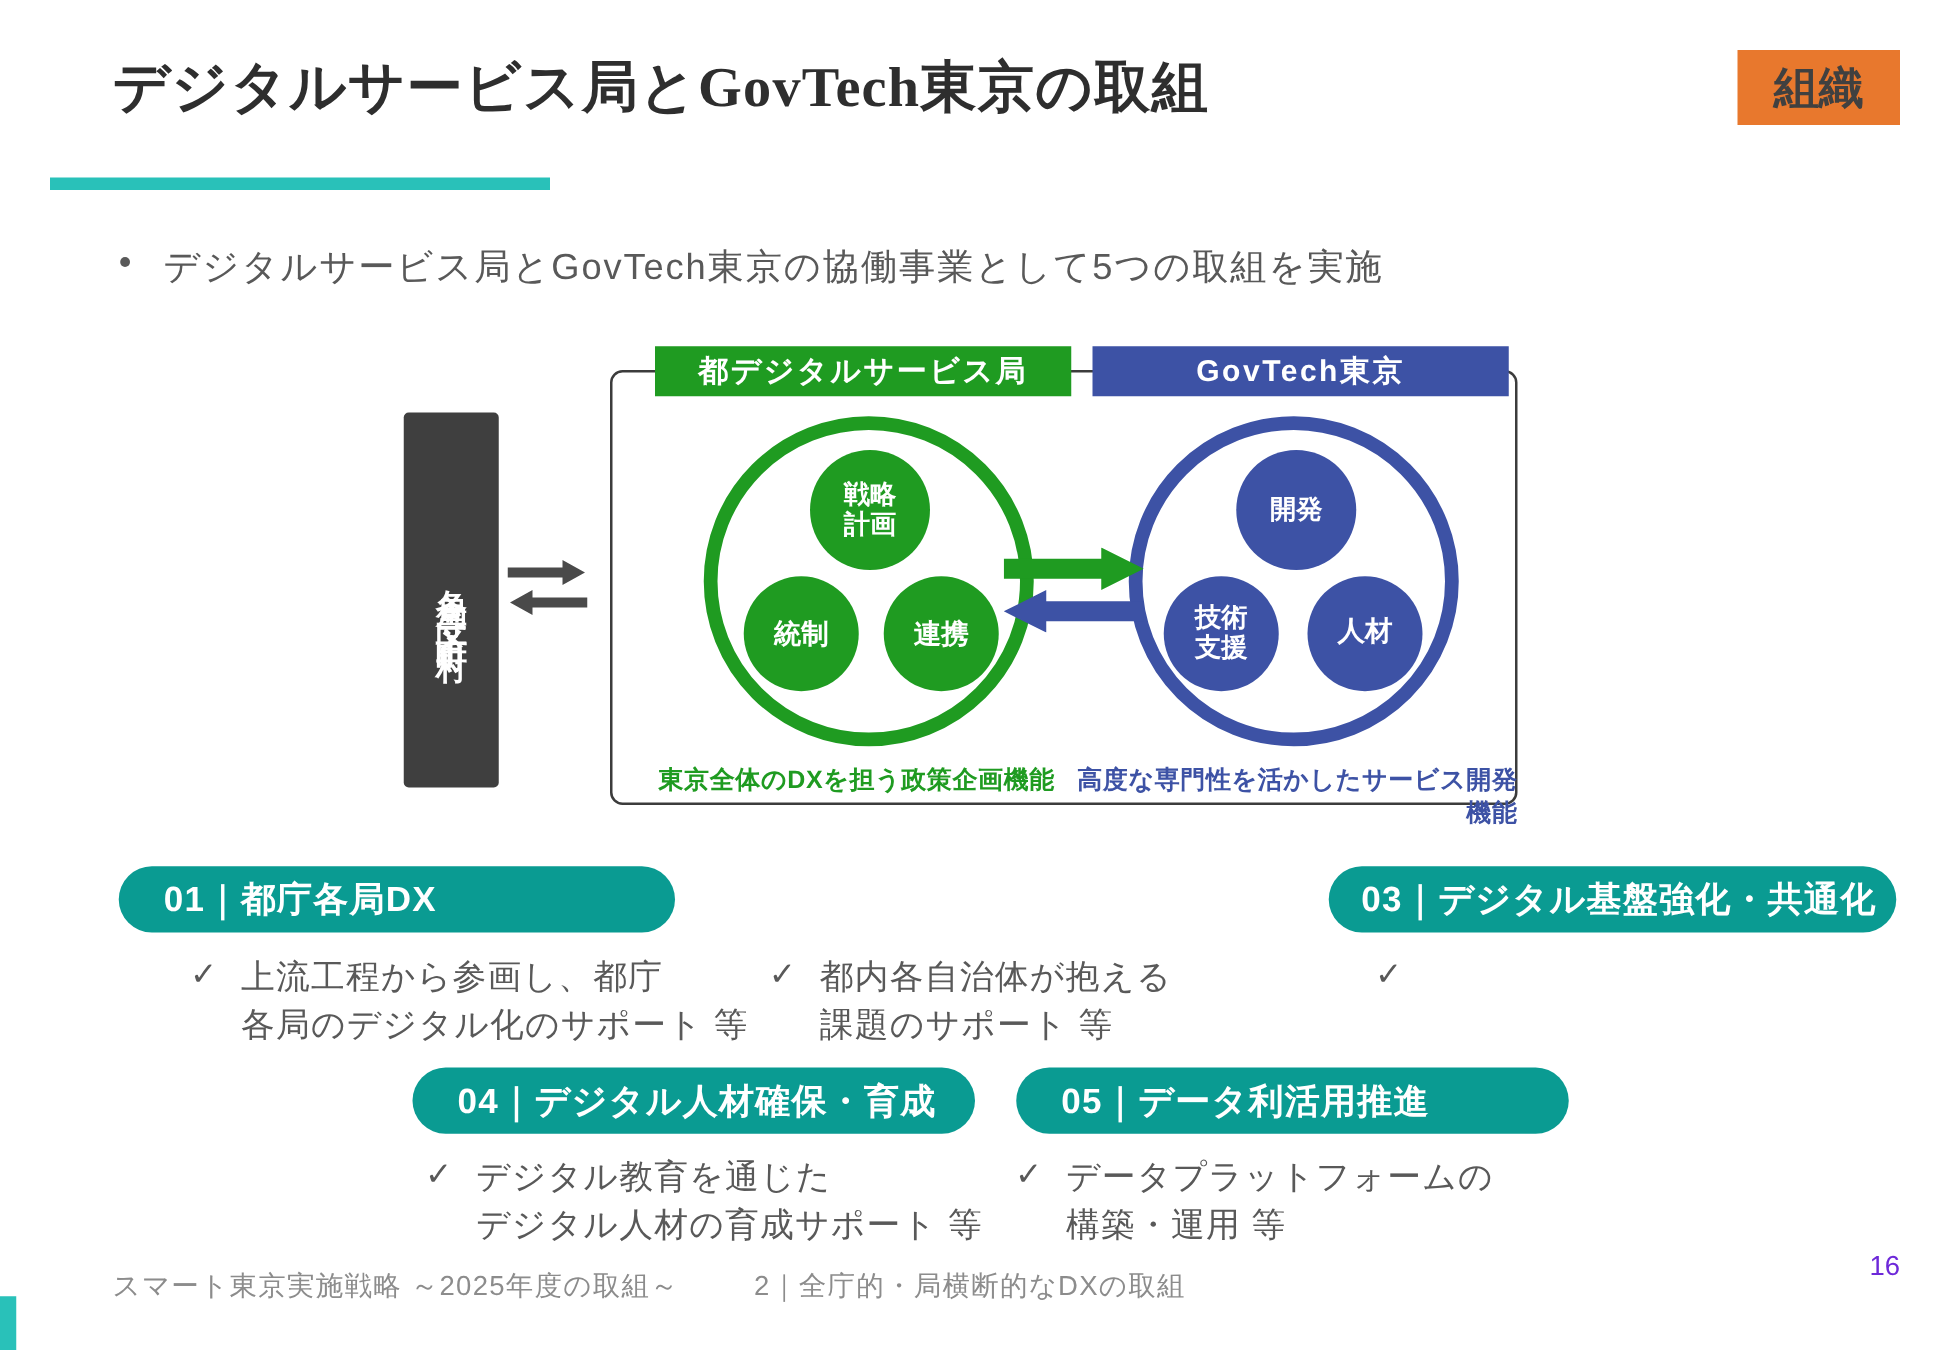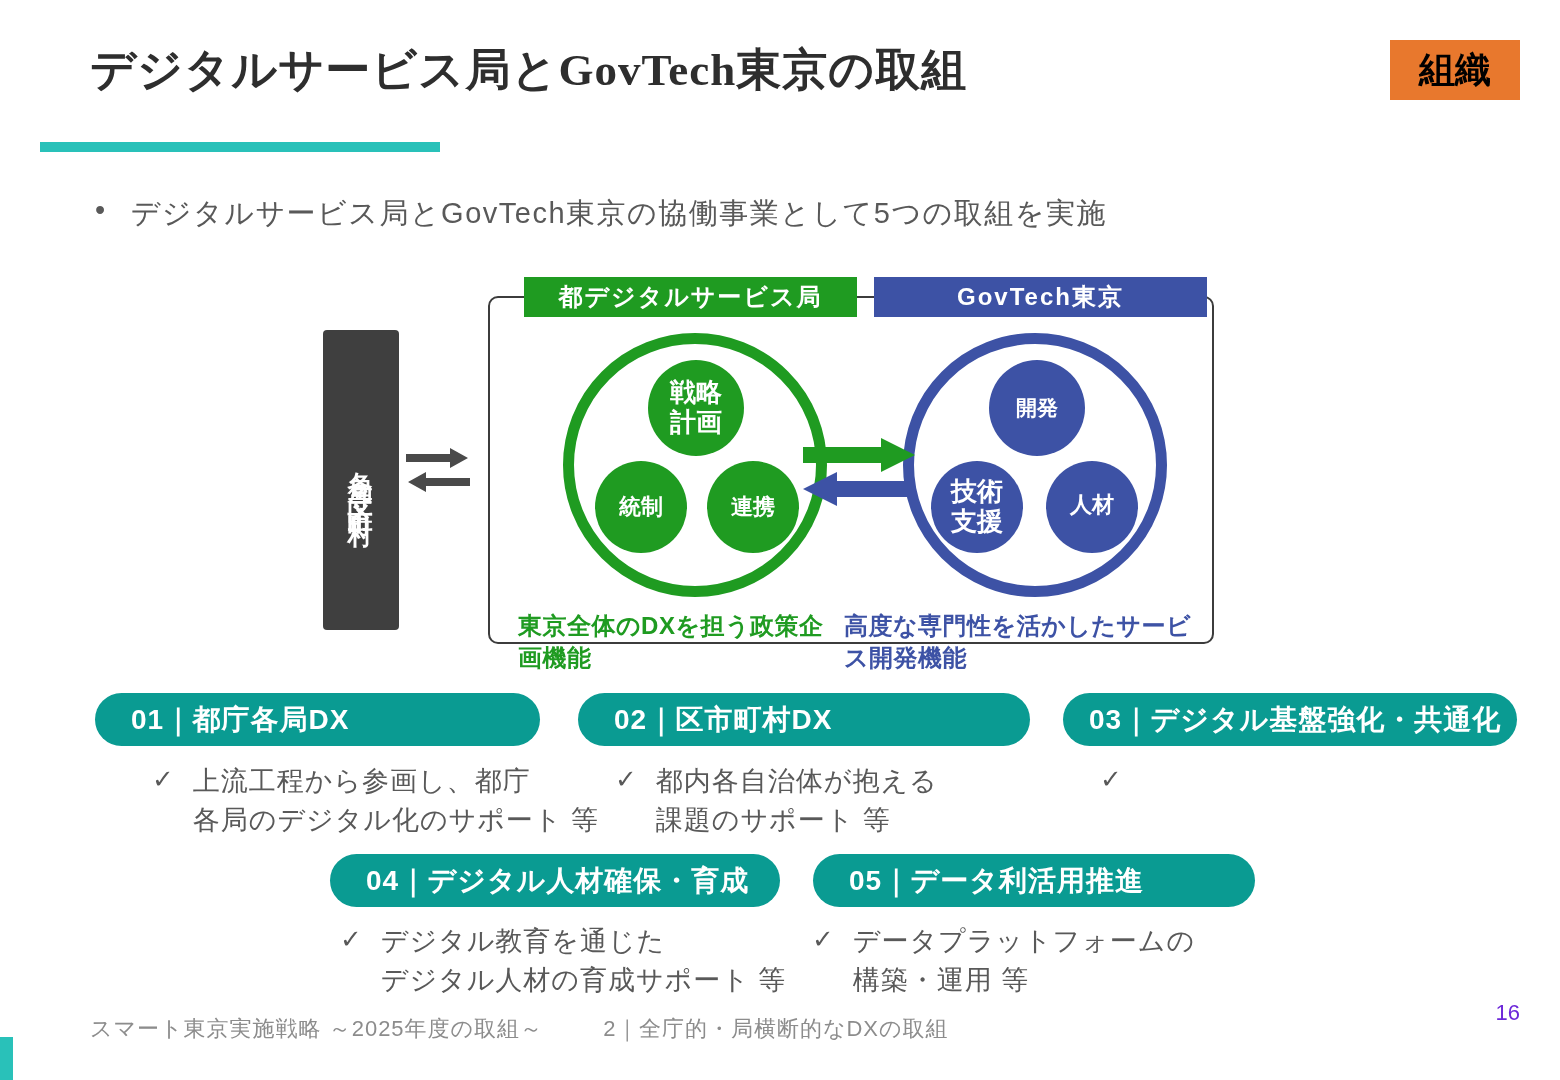--- a/index.html
+++ b/index.html
@@ -5,21 +5,21 @@
   :root{
     --green:#1F9B21; --blue:#3D52A5; --teal:#0A9B92; --teal-bright:#29C1B9;
     --orange:#E8782D; --dark:#3F3F3F; --text-gray:#595959;
   }
   *{margin:0;padding:0;box-sizing:border-box;}
   body{font-family:"Liberation Sans","DejaVu Sans",sans-serif;background:#fff;}
   .slide{position:relative;width:1560px;height:1080px;background:#fff;overflow:hidden;}
 
   .title{position:absolute;left:90px;top:40px;font-size:45px;font-weight:700;color:#2e2e2e;letter-spacing:1px;font-family:Liberation Serif, serif;}
   .badge{position:absolute;left:1390px;top:40px;width:130px;height:60px;background:var(--orange);
-         color:#000000;font-size:36px;font-weight:700;display:flex;align-items:center;justify-content:center;}
+         color:#404040;font-size:36px;font-weight:700;display:flex;align-items:center;justify-content:center;}
   .title-underline{position:absolute;left:40px;top:142px;width:400px;height:10px;background:var(--teal-bright);}
 
   .intro{position:absolute;left:95px;top:194px;display:flex;gap:24px;color:var(--text-gray);
          font-size:29px;letter-spacing:1.5px;}
 
   
   .frame{position:absolute;left:488px;top:296px;width:726px;height:348px;border:2px solid #3c3c3c;border-radius:10px;}
   .hdr{position:absolute;top:277px;width:333px;height:40px;color:#fff;font-size:24px;font-weight:700;
        display:flex;align-items:center;justify-content:center;letter-spacing:2px;z-index:4;}
   .green-hdr{left:524px;background:var(--green);}
@@ -28,33 +28,33 @@
             color:#fff;display:flex;align-items:center;justify-content:center;writing-mode:vertical-rl;
             font-size:25px;font-weight:700;letter-spacing:7px;}
   .exchange-arrows{position:absolute;left:406px;top:446px;}
   .ring{position:absolute;width:264px;height:264px;border-radius:50%;top:333px;z-index:1;}
   .green-ring{left:563px;border:11px solid var(--green);}
   .blue-ring{left:903px;border:11px solid var(--blue);}
   .node{position:absolute;border-radius:50%;color:#fff;font-weight:700;display:flex;align-items:center;
         justify-content:center;text-align:center;white-space:pre-line;line-height:1.15;z-index:2;}
   .node.big{width:96px;height:96px;font-size:21px;}
   .node.small{width:92px;height:92px;font-size:22px;}
-  .node.two-line{font-size:26px;}
+  .node.two-line{font-size:21px;}
   .green-node{background:var(--green);}
   .blue-node{background:var(--blue);}
   .n-strategy{left:648px;top:360px;}
   .n-control{left:595px;top:461px;}
   .n-coop{left:707px;top:461px;}
   .n-dev{left:989px;top:360px;}
   .n-tech{left:931px;top:461px;}
   .n-hr{left:1046px;top:461px;font-family:Liberation Mono, monospace;}
   .flow-arrows{position:absolute;left:803px;top:438px;z-index:3;}
   .arrow-green{fill:var(--green);}
   .arrow-blue{fill:var(--blue);}
-  .caption{position:absolute;top:610px;font-weight:700;font-size:24px;text-align:left;letter-spacing:0.5px;}
+  .caption{position:absolute;top:610px;font-weight:700;font-size:20px;text-align:right;letter-spacing:0.5px;}
   .green-caption{left:518px;width:326px;color:var(--green);}
   .blue-caption{left:844px;width:370px;color:var(--blue);}
 
   
   .pill{position:absolute;height:53px;border-radius:28px;background:var(--teal);color:#fff;font-size:28px;
         font-weight:700;display:flex;align-items:center;padding-left:36px;letter-spacing:1px;}
   .pill-1{left:95px;top:693px;width:445px;}
   .pill-2{left:578px;top:693px;width:452px;}
   .pill-3{left:1063px;top:693px;width:454px;padding-left:26px;}
   .pill-4{left:330px;top:854px;width:450px;}
@@ -111,21 +111,20 @@
 
   <svg class="flow-arrows" width="112" height="68" viewBox="0 0 112 68" aria-hidden="true">
     <path class="arrow-green" d="M0 9 H78 V0 L112 17 L78 34 V25 H0 Z"></path>
     <path class="arrow-blue" d="M112 43 H34 V34 L0 51 L34 68 V59 H112 Z"></path>
   </svg>
 
   <div class="caption green-caption">東京全体のDXを担う政策企画機能</div>
   <div class="caption blue-caption">高度な専門性を活かしたサービス開発機能</div>
 
   <div class="pill pill-1">01｜都庁各局DX</div>
-  <div class="pill pill-2">02｜区市町村DX</div>
   <div class="pill pill-3">03｜デジタル基盤強化・共通化</div>
   <div class="pill pill-4">04｜デジタル人材確保・育成</div>
   <div class="pill pill-5">05｜データ利活用推進</div>
 
   <div class="note note-1">
     <span class="check">✓</span>
     <span class="note-text">上流工程から参画し、都庁
 各局のデジタル化のサポート 等</span>
   </div>
   <div class="note note-2">

